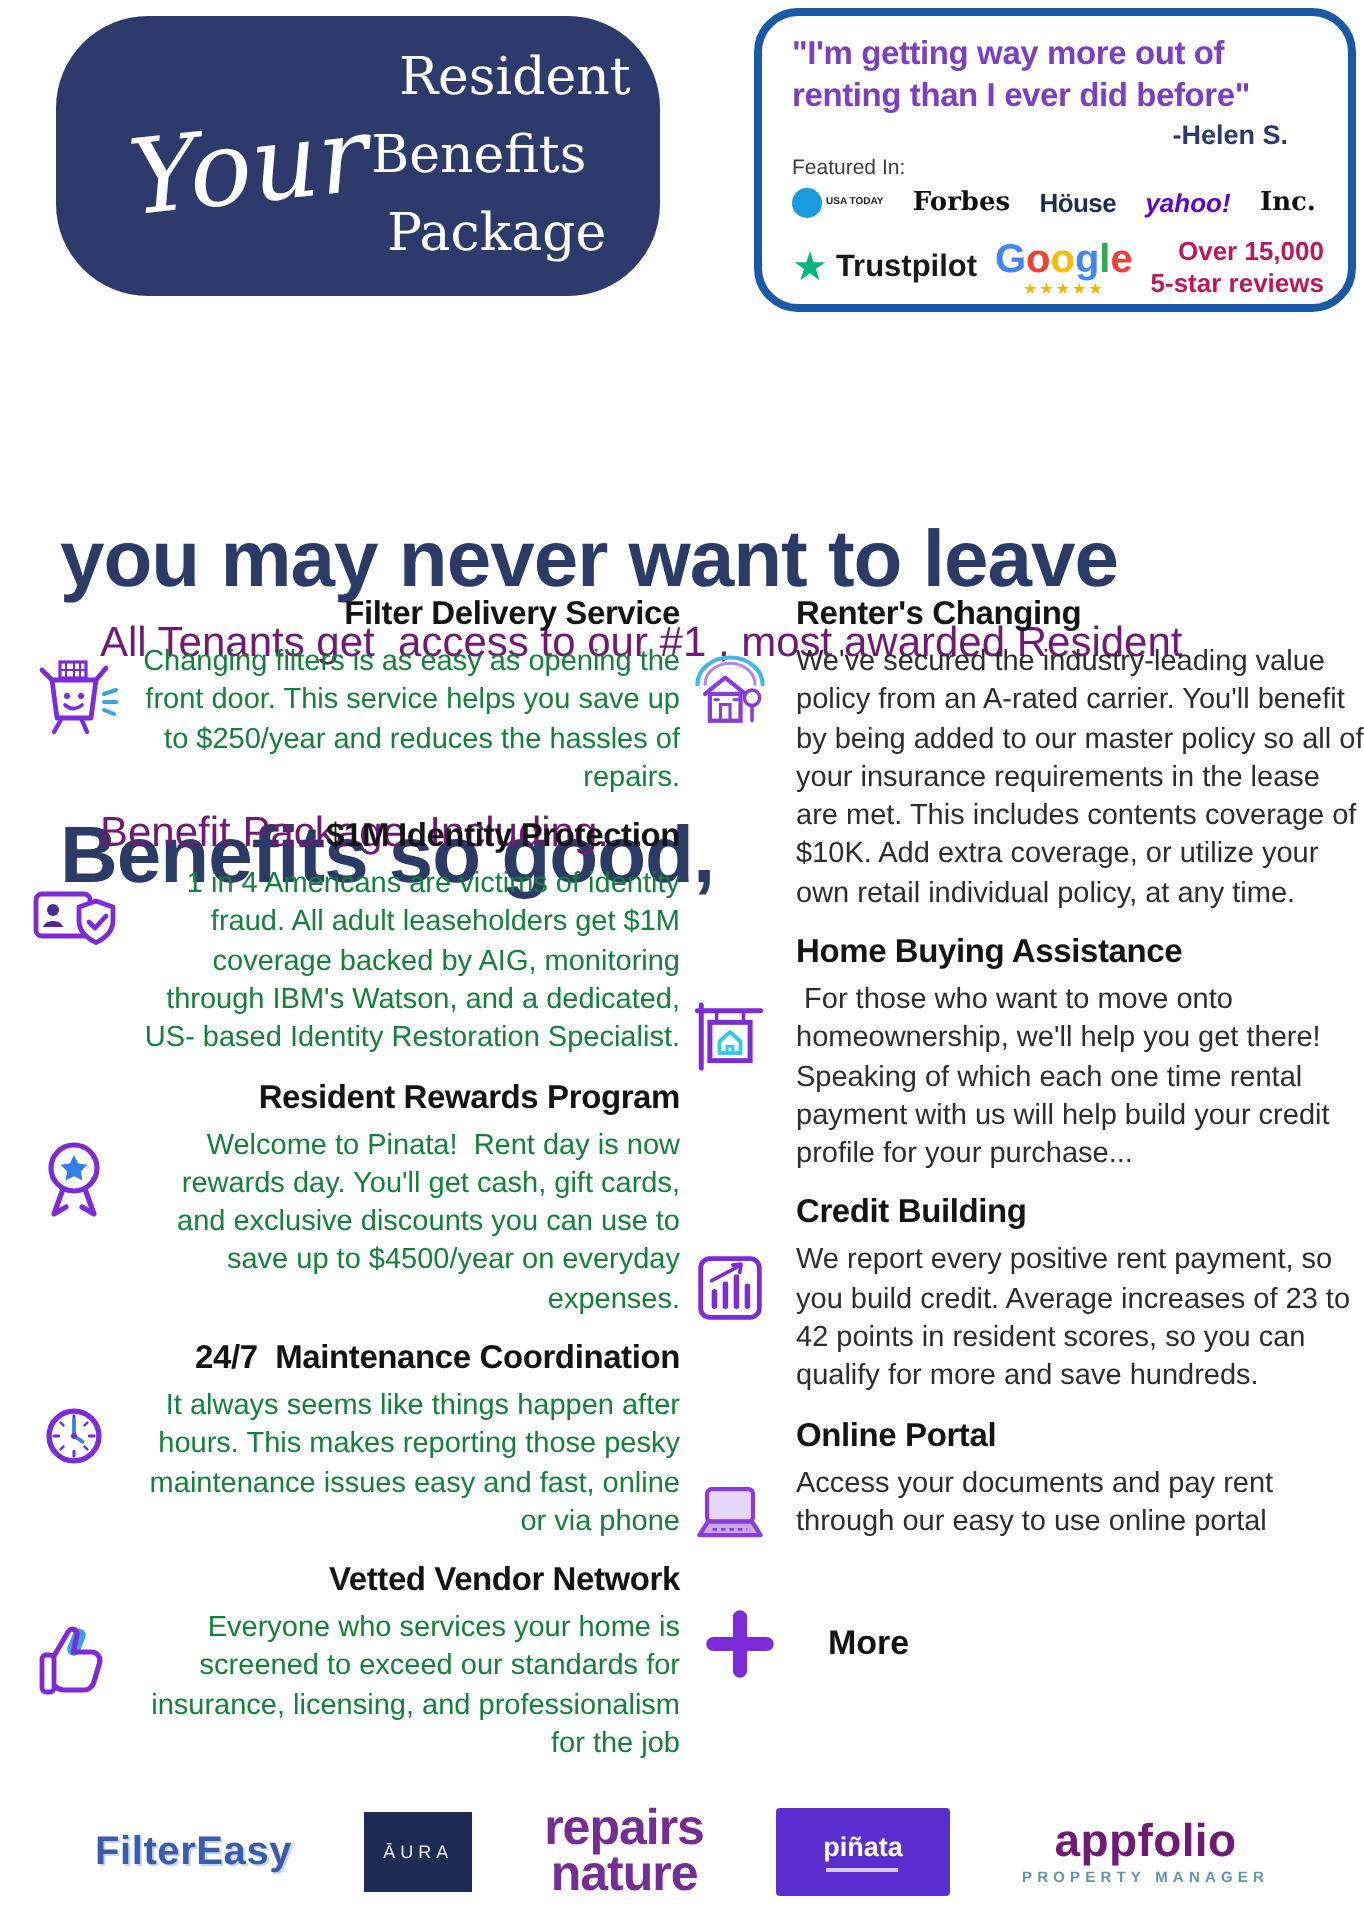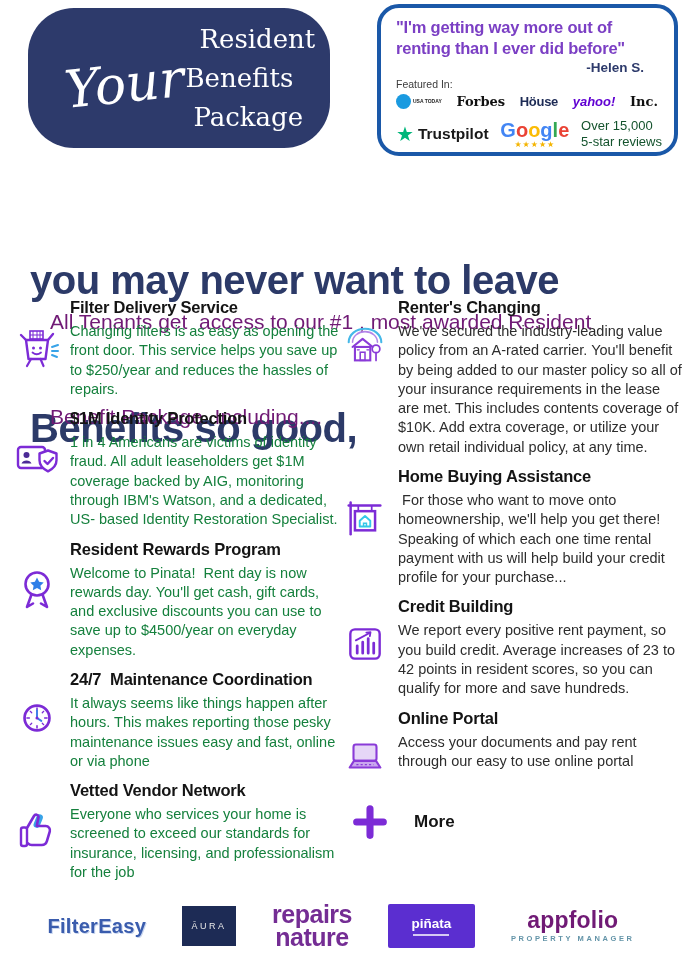--- a/index.html
+++ b/index.html
@@ -29,29 +29,29 @@
   .house{font-weight:800;font-size:13px;color:#1d2b55;letter-spacing:-0.3px;}
   .yahoo{font-weight:800;font-style:italic;font-size:13px;color:#6001d2;}
   .inc{font-family:"DejaVu Serif", serif;font-weight:700;font-size:13px;color:#111;}
   .review-row{display:flex;align-items:center;justify-content:space-between;padding-right:2px;}
   .trustpilot{display:flex;align-items:center;gap:4px;}
   .tp-star{color:#00b67a;font-size:20px;line-height:1;}
   .tp-label{font-size:15.5px;font-weight:600;color:#191919;}
   .google-wrap{text-align:center;}
   .google-word{font-size:20px;font-weight:700;line-height:1;}
   .google-stars{font-size:8px;color:#f4b400;letter-spacing:1px;line-height:1;margin-top:1px;}
-  .reviews{font-size:13px;font-weight:400;color:#14532d;line-height:1.25;}
+  .reviews{font-size:13px;font-weight:700;color:#be185d;line-height:1.25;text-align:right;}
 
   
   .headline{position:absolute;left:30px;top:158px;font-size:40px;font-weight:800;color:#2c3a68;
             line-height:1.23;letter-spacing:-0.5px;white-space:pre-wrap;}
   .subhead{position:absolute;left:50px;top:243px;font-size:21px;color:#701a75;line-height:1.5;white-space:pre-wrap;}
 
   
-  .col-left{position:absolute;left:12px;top:298px;width:328px;}
+  .col-left{position:absolute;left:12px;top:298px;width:328px;text-align:right;}
   .col-right{position:absolute;left:340px;top:298px;width:342px;}
   .benefit{display:flex;gap:8px;margin-bottom:10px;}
   .icon-cell{flex:0 0 50px;display:flex;justify-content:center;align-items:flex-start;margin-top:25px;}
   .benefit-text{flex:1;}
   .benefit-title{margin:0 0 5px 0;font-size:16.5px;font-weight:800;color:#141414;letter-spacing:-0.2px;white-space:pre-wrap;}
   .benefit-body{font-size:14.5px;color:#15803d;line-height:1.33;white-space:pre-wrap;}
   .col-right .benefit-body{color:#2d2d2d;}
   .more-row{display:flex;align-items:center;gap:24px;margin-top:22px;padding-left:10px;}
   .more-label{font-size:17px;font-weight:800;color:#141414;}
 

